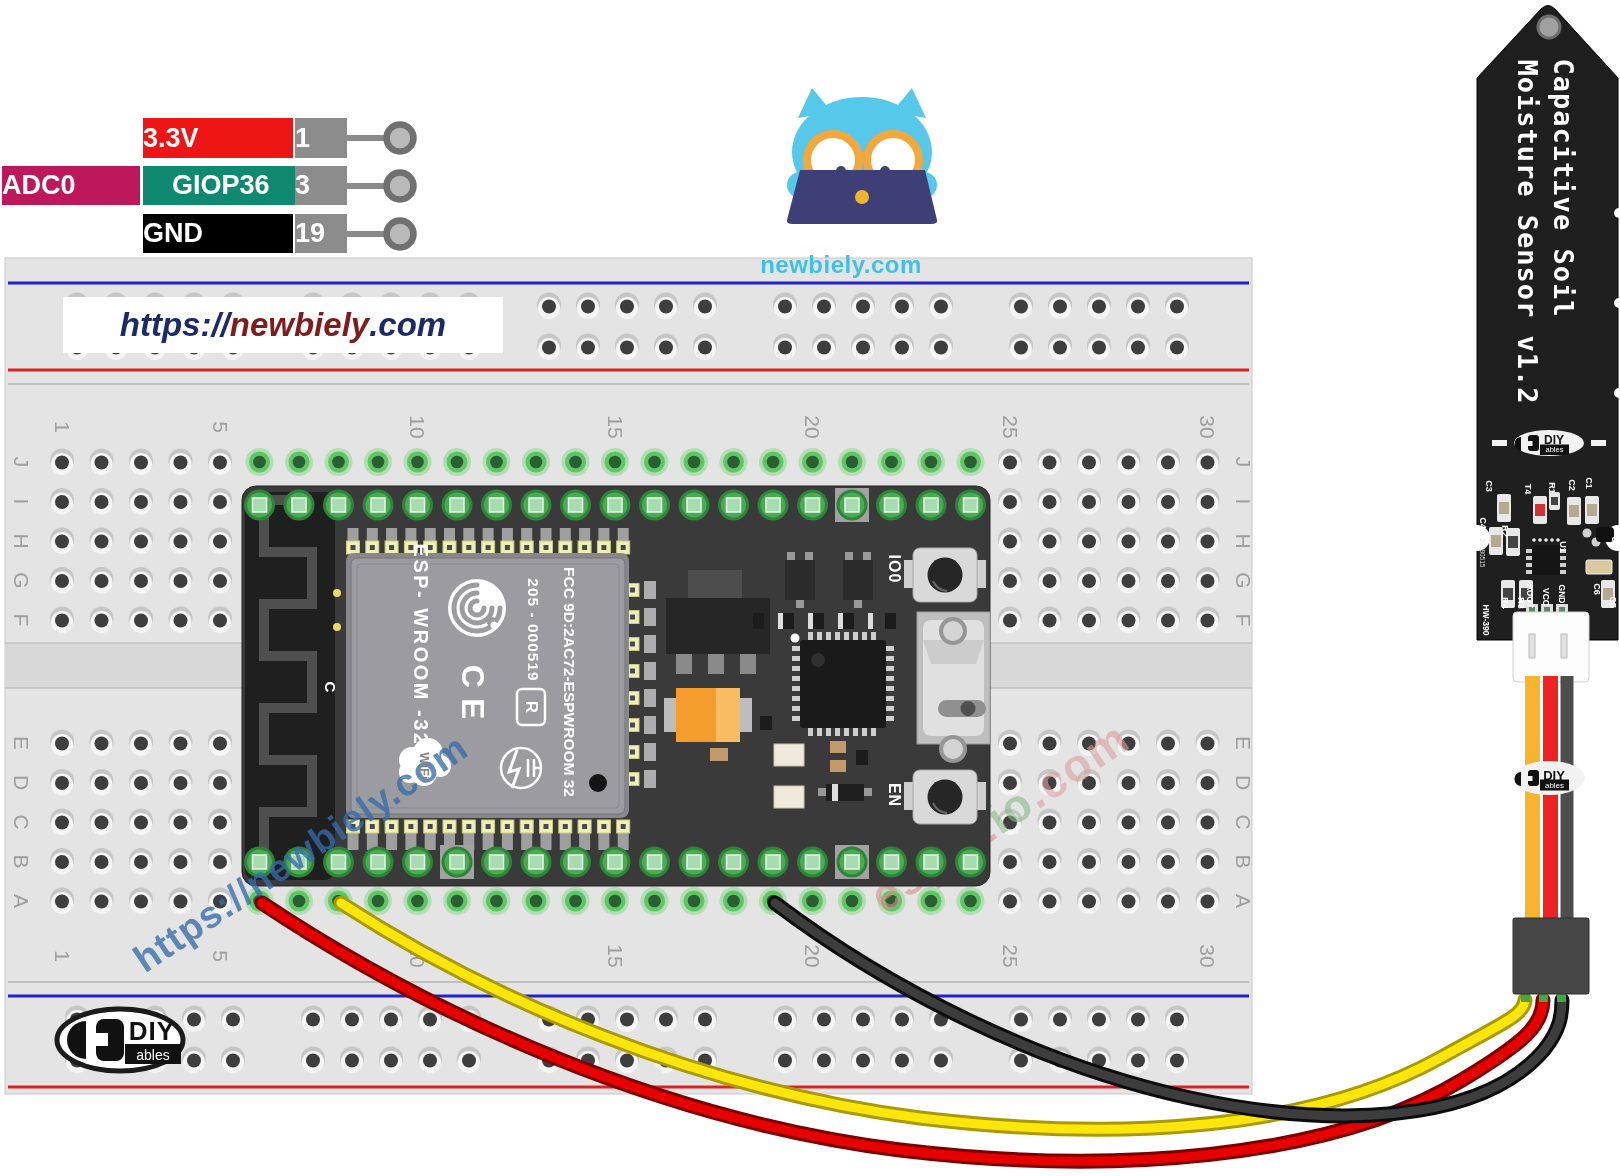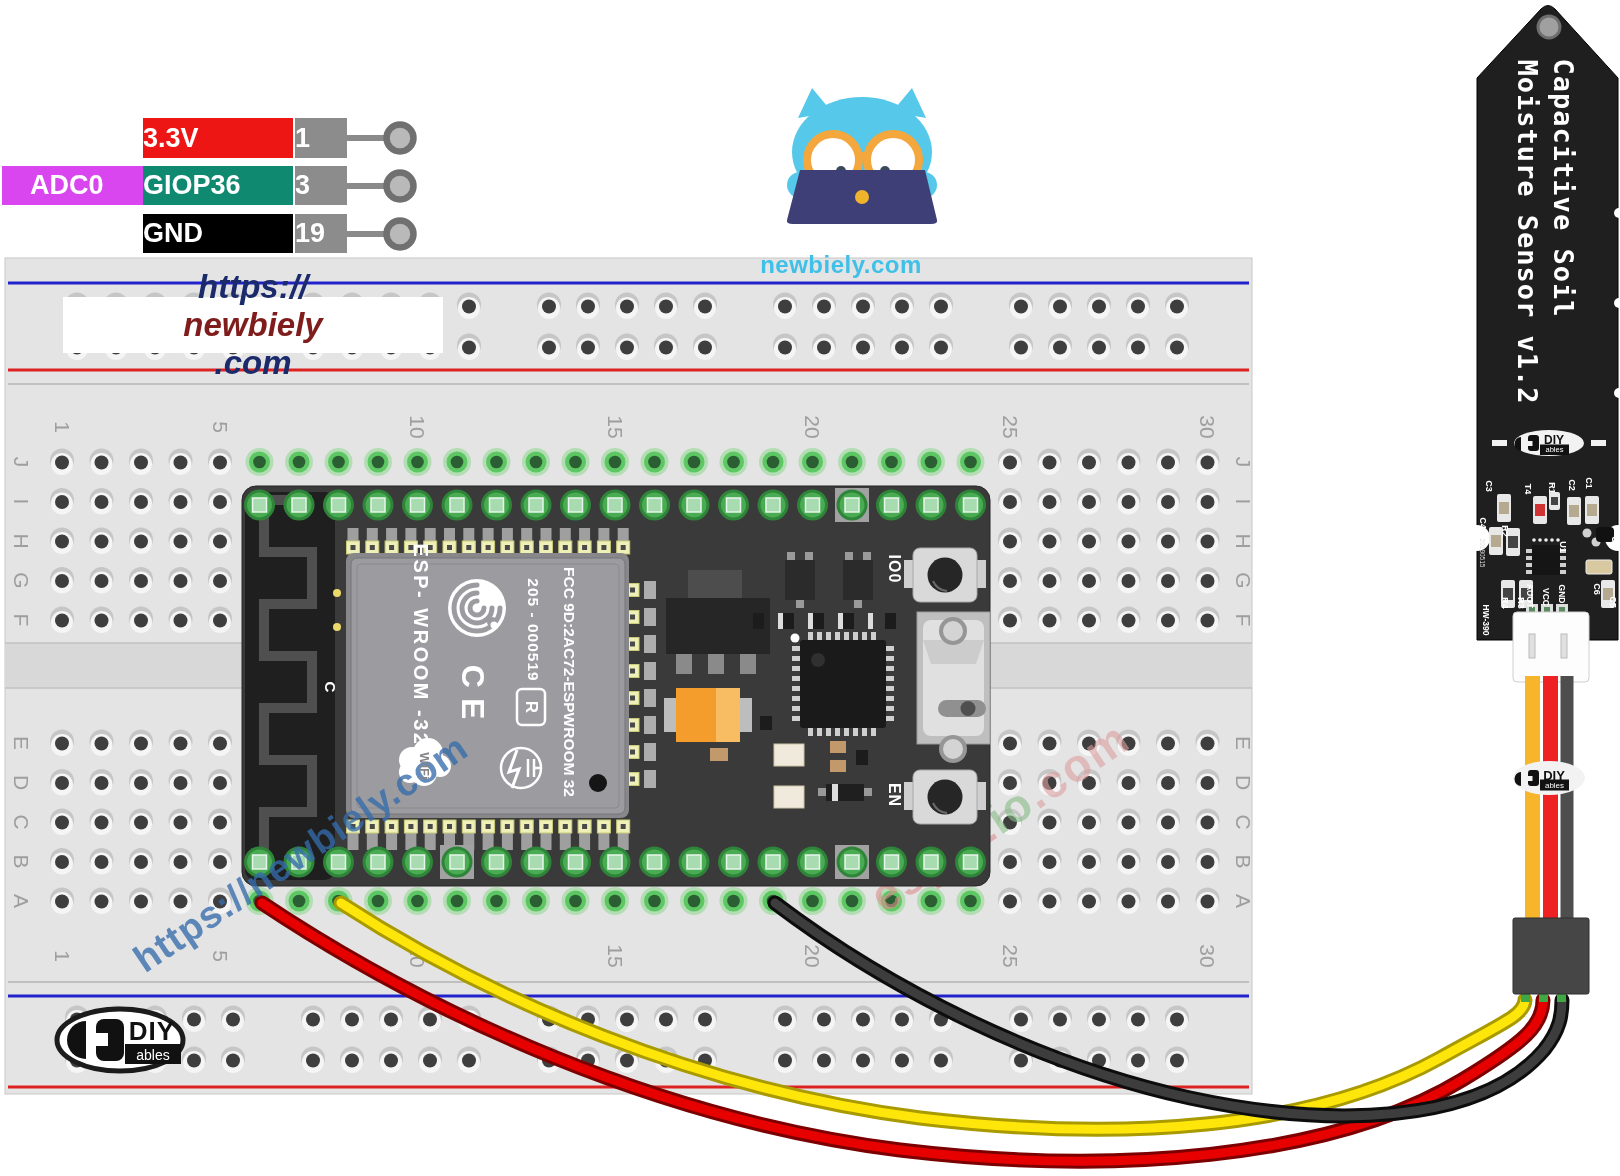--- a/index.html
+++ b/index.html
@@ -2,24 +2,24 @@
 <html><head>
 <meta charset="utf-8">
 <style>
   html,body{margin:0;padding:0;}
   body{width:1620px;height:1176px;position:relative;overflow:hidden;background:#ffffff;
        font-family:"Liberation Sans",sans-serif;}
   #scene{position:absolute;left:0;top:0;width:1620px;height:1176px;z-index:1;}
   #overlays{position:absolute;left:0;top:0;width:1620px;height:1176px;z-index:5;pointer-events:none;}
   .r90{transform:translate(-50%,-50%) rotate(90deg);transform-origin:center;white-space:nowrap;position:absolute;}
   .legend-box{position:absolute;color:#fff;font-weight:bold;font-size:27px;text-align:left;}
-  .lg-red{background:#ee1515;} .lg-teal{background:#0f8a70;} .lg-yellow{background:#d946ef;padding-left:28px;}
+  .lg-red{background:#ee1515;} .lg-teal{background:#0f8a70;} .lg-yellow{background:#be185d;}
   .lg-black{background:#000000;} .lg-gray{background:#8c8c8c;}
-  .wm-box{position:absolute;left:63px;top:297px;width:380px;height:56px;background:#ffffff;
-          display:flex;align-items:center;justify-content:center;font-size:33px;font-weight:bold;font-style:italic;flex-direction:column;}
+  .wm-box{position:absolute;left:63px;top:297px;width:440px;height:56px;background:#ffffff;
+          display:flex;align-items:center;justify-content:center;font-size:33px;font-weight:bold;font-style:italic;}
   .wm-box .navy{color:#1b2a6b;} .wm-box .cyan{color:#7f1d1d;}
   .wm-blue{position:absolute;left:138px;top:942px;transform-origin:0 50%;transform:rotate(-34deg);
            font-size:38px;font-weight:bold;color:rgba(53,108,170,0.78);letter-spacing:1px;}
   .owl-caption{position:absolute;left:716px;top:219px;width:250px;text-align:center;
                font-size:24px;font-weight:bold;color:#3fc0e8;letter-spacing:0.5px;margin-top:32px;}
   .esp-txt{color:#ffffff;font-weight:bold;}
   .sensor-title{color:#ffffff;font-family:"DejaVu Sans Mono",monospace;font-weight:bold;
                 font-size:27px;letter-spacing:1px;}
 </style>
 </head>
@@ -1789,21 +1789,21 @@
         <rect x="1513" y="918" width="76" height="76" rx="2" fill="#464646" stroke="#2e2e2e"></rect>
       </g>
     </svg></div>
 
 <div id="overlays">
 
   <div>
     <div class="legend-box lg-red" style="left:143px;top:118px;width:150px;height:40px;line-height:40px;">3.3V</div>
     <div class="legend-box lg-gray" style="left:295px;top:118px;width:52px;height:40px;line-height:40px;">1</div>
     <div class="legend-box lg-yellow" style="left:2px;top:166px;width:138px;height:39px;line-height:39px;">ADC0</div>
-    <div class="legend-box lg-teal" style="left:143px;top:166px;width:150px;height:39px;line-height:39px;">GIOP36</div>
+    <div class="legend-box lg-teal" style="left:143px;top:166px;width:150px;height:39px;line-height:39px;padding-left:29px;">GIOP36</div>
     <div class="legend-box lg-gray" style="left:295px;top:166px;width:52px;height:39px;line-height:39px;">3</div>
     <div class="legend-box lg-black" style="left:143px;top:214px;width:150px;height:39px;line-height:39px;">GND</div>
     <div class="legend-box lg-gray" style="left:295px;top:214px;width:52px;height:39px;line-height:39px;">19</div>
   </div>
 
   <div class="wm-box">
     <span class="navy">https://</span>
       <span class="cyan">newbiely</span>
       <span class="navy">.com</span>
   </div>

